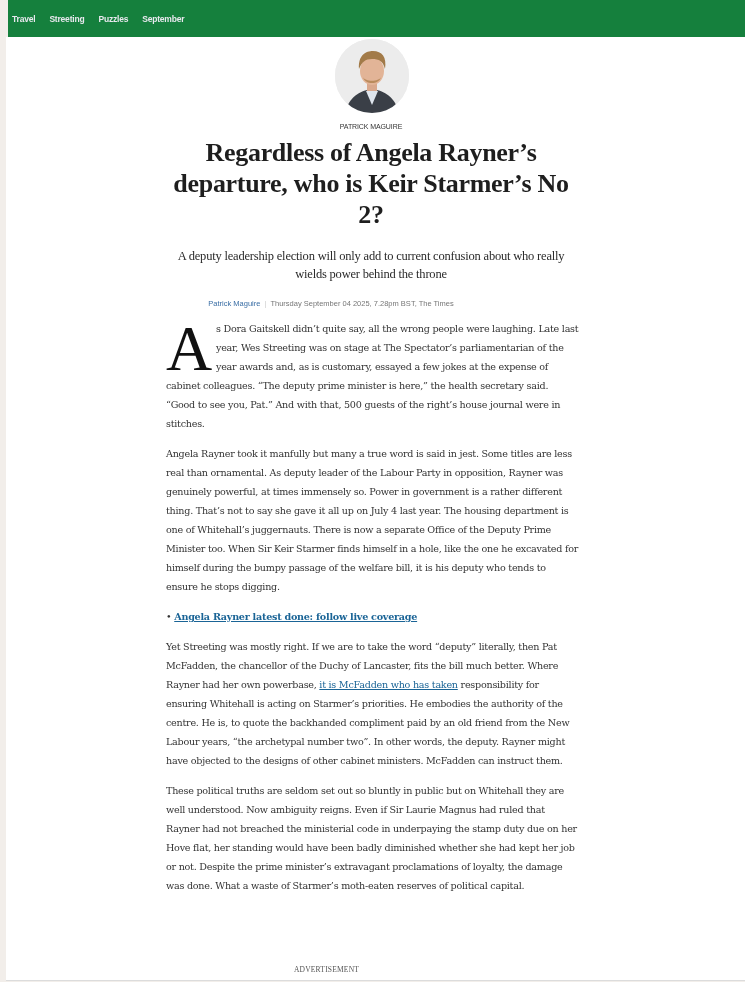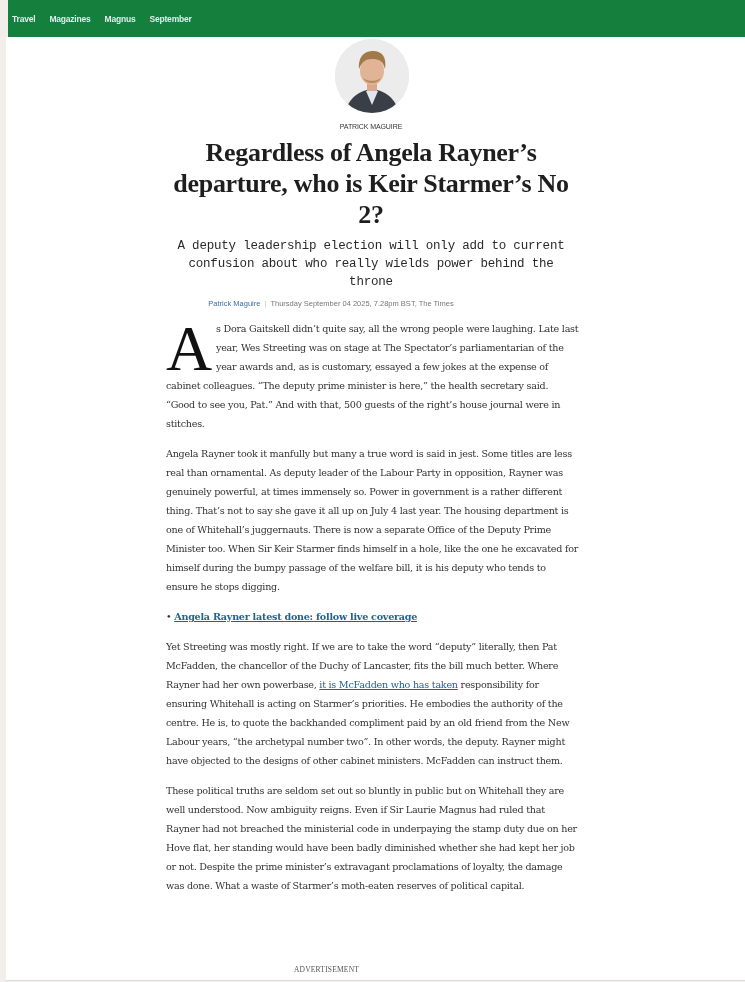--- a/index.html
+++ b/index.html
@@ -36,22 +36,22 @@
     font-family: "Liberation Sans", sans-serif; font-size: 7px; color: #333;
     letter-spacing: -0.1px;
   }
   .headline {
     position: absolute; left: 160px; width: 410px; top: 100px; margin: 0;
     text-align: center; font-family: "Liberation Serif", serif;
     font-weight: bold; font-size: 26px; line-height: 31px; color: #1e1e1e;
     letter-spacing: -0.3px;
   }
   .standfirst {
-    position: absolute; left: 158px; width: 414px; top: 200px; margin: 0;
-    text-align: center; font-family: Liberation Mono, monospace;
+    position: absolute; left: 158px; width: 414px; top: 210px; margin: 0;
+    text-align: center; font-family: Liberation Serif, serif;
     font-size: 12.5px; line-height: 18px; color: #2a2a2a; letter-spacing: -0.2px;
   }
   .meta {
     position: absolute; left: 0; width: 650px; top: 262px; text-align: center;
     font-family: "Liberation Sans", sans-serif; font-size: 7.5px; color: #777;
   }
   .meta .author { color: #3a6ea5; }
   .meta .sep { color: #ccc; margin: 0 4px; }
   .article {
     position: absolute; left: 160px; width: 414px; top: 282px;
@@ -69,22 +69,22 @@
     position: absolute; left: 0; width: 641px; top: 928px; text-align: center;
     font-family: "Liberation Serif", serif; font-size: 7.5px; color: #555;
     letter-spacing: 0.2px;
   }
 </style>
 </head>
 <body>
 
 <nav class="topnav">
   <a href="#">Travel</a>
-  <a href="#">Magazines</a>
-  <a href="#">Magnus</a>
+  <a href="#">Streeting</a>
+  <a href="#">Puzzles</a>
   <a href="#">September</a>
 </nav>
 
 <main class="page">
   <div class="avatar">
     <svg width="74" height="74" viewBox="0 0 74 74">
       <rect width="74" height="74" fill="#ececec"></rect>
       <path d="M10 74 C14 58 24 52 37 50 C50 52 60 58 64 74 Z" fill="#3a3f47"></path>
       <path d="M31 52 L37 66 L43 52 Z" fill="#dfe6ee"></path>
       <rect x="32" y="42" width="10" height="10" fill="#d9a88c"></rect>

